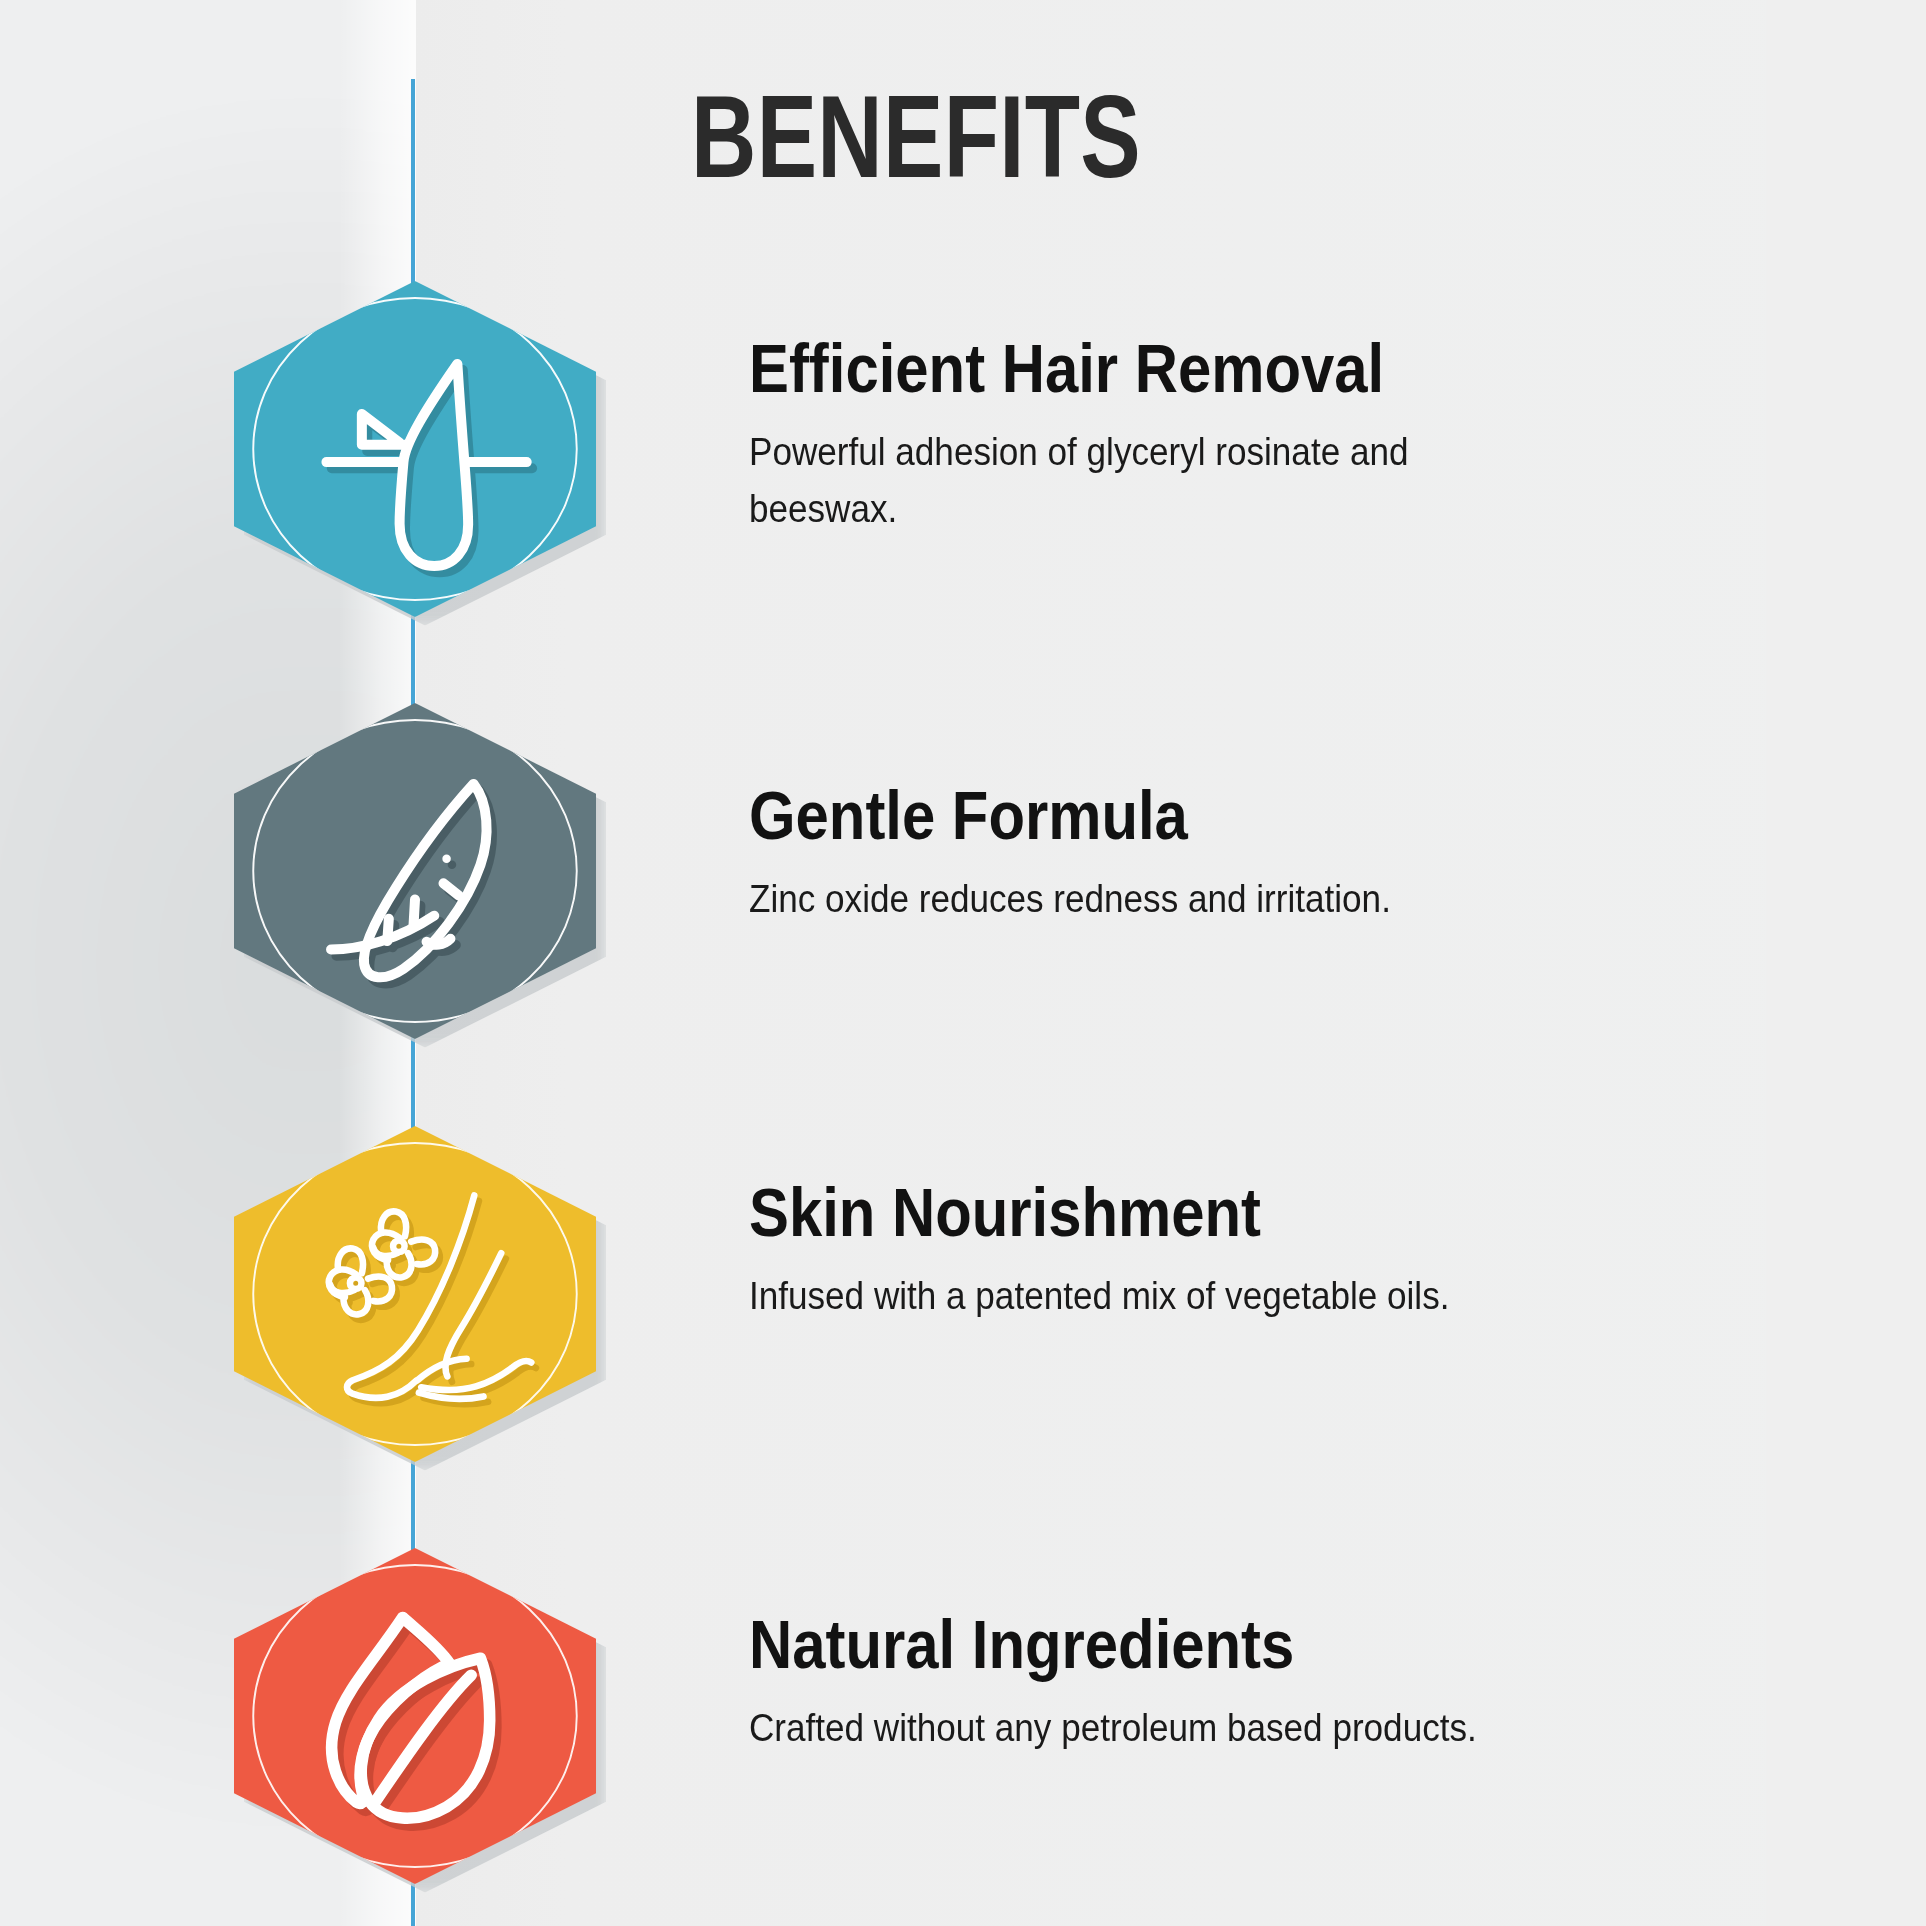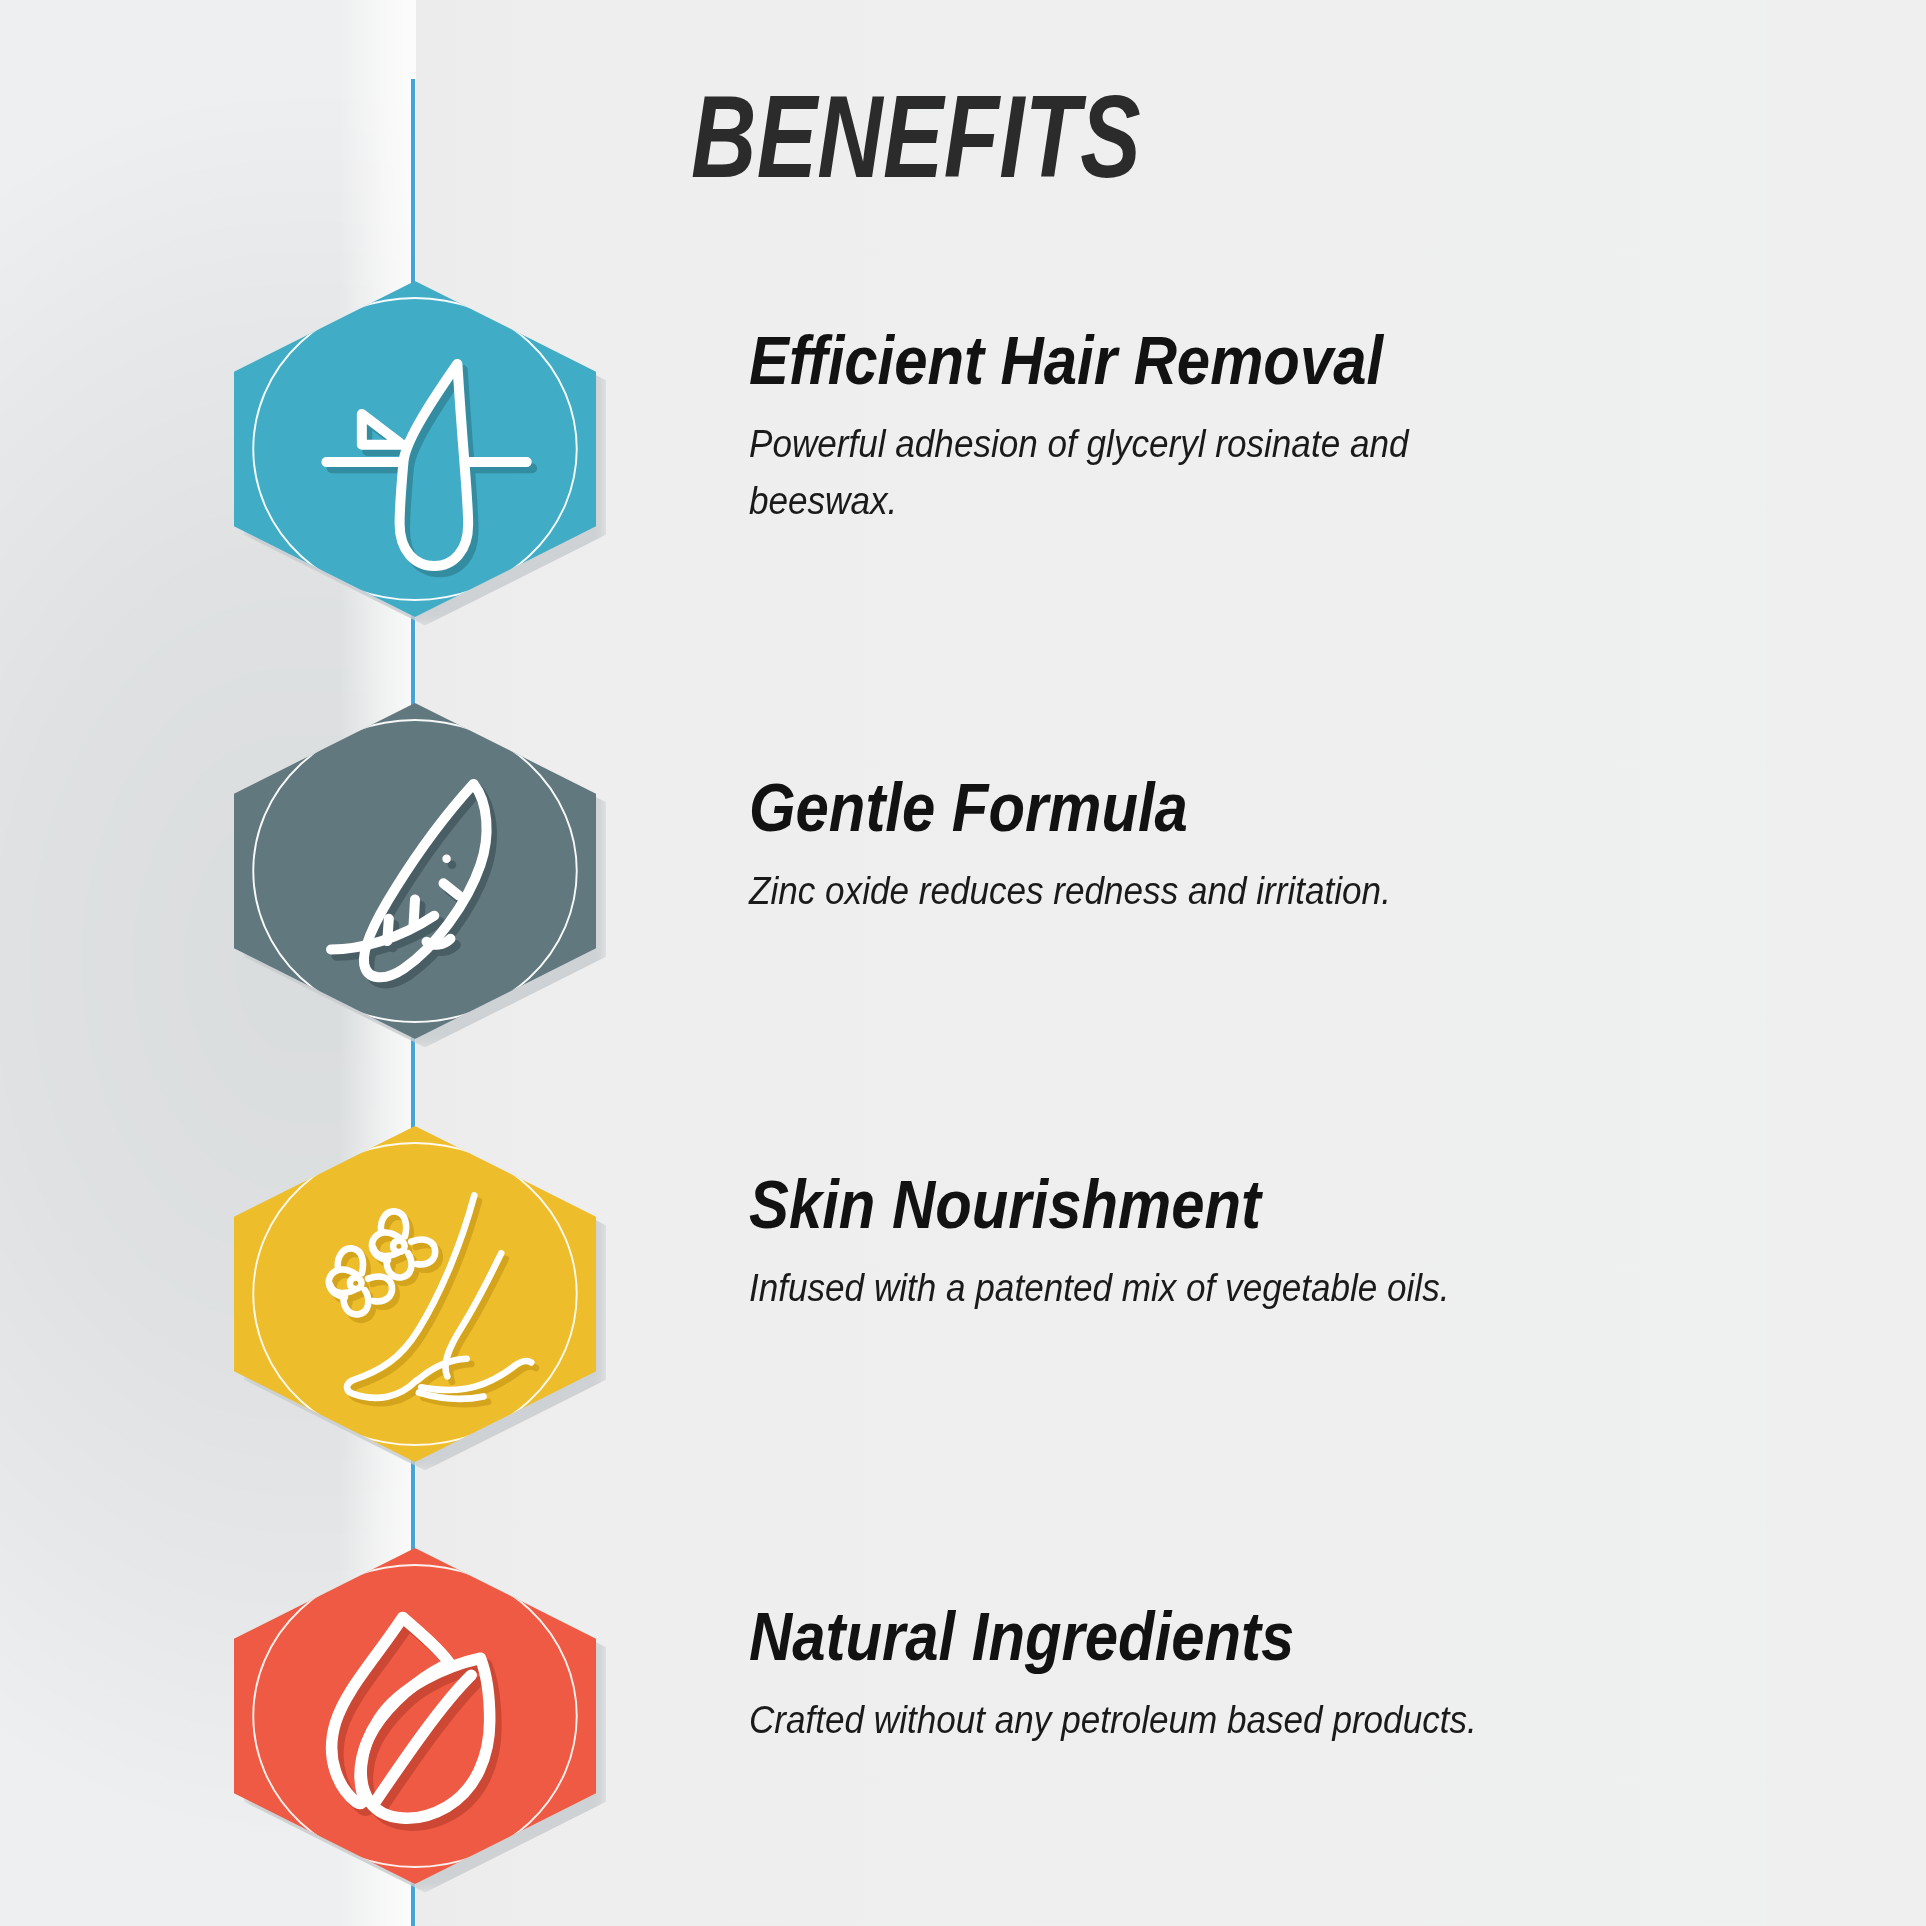--- a/index.html
+++ b/index.html
@@ -13,21 +13,20 @@
     font-family: "Liberation Sans", "DejaVu Sans", sans-serif;
     background: #efefef;
   }
 
   #stage {
     position: relative;
     width: 1766px;
     height: 1926px;
     background: #eeefef;
     overflow: hidden;
-    font-style: italic;
   }
 
   
   .bg-base {
     position: absolute;
     inset: 0;
     background: #eeeff0;
   }
   
   .bg-glow {
@@ -105,21 +104,21 @@
   .hex-shadow {
     transform: translate(10px, 8.5px);
     background: #c9cdcf;
     filter: blur(5.4px);
     opacity: .85;
   }
   .hex { overflow: hidden; }
   .hex svg { display: block; width: 362px; height: 336px; }
 
   
-  .txt { position: absolute; left: 749px; }
+  .txt { position: absolute; left: 749px; margin-top: 8px; }
   .heading {
     font-size: 68px;
     line-height: 68px;
     font-weight: 600;
     color: #121212;
     transform: scaleX(0.88);
     transform-origin: left top;
     white-space: nowrap;
   }
   .body {

